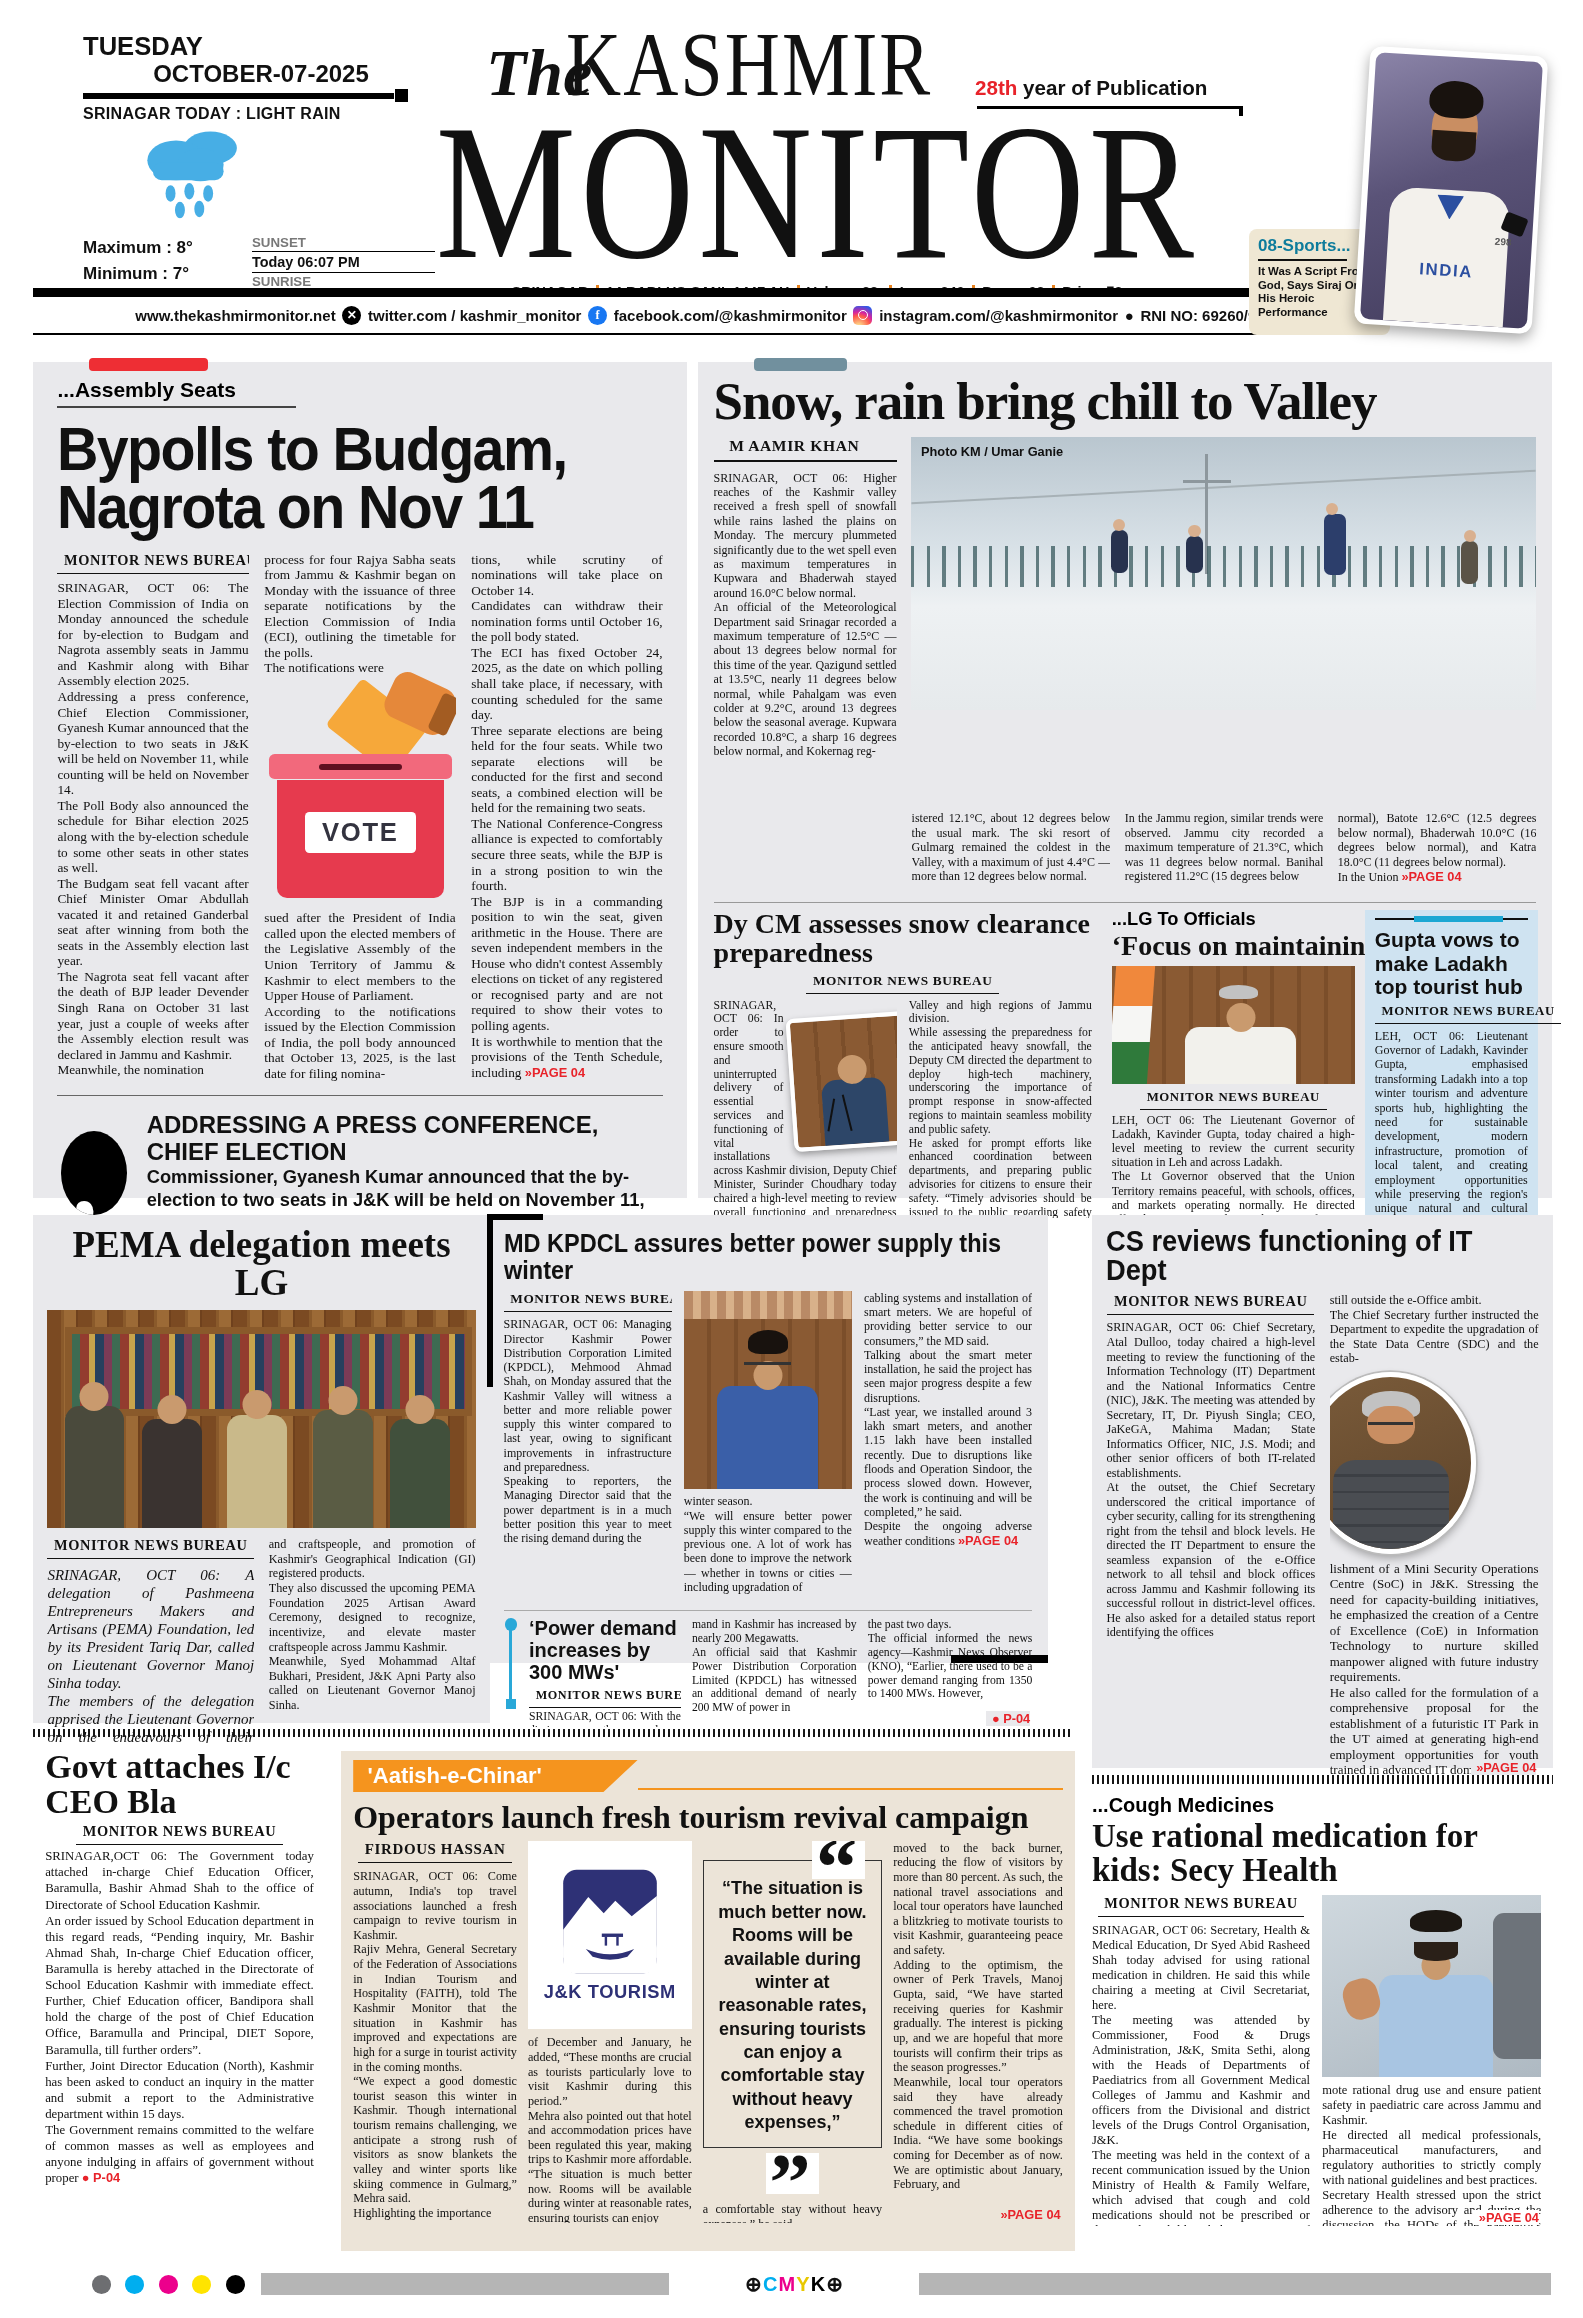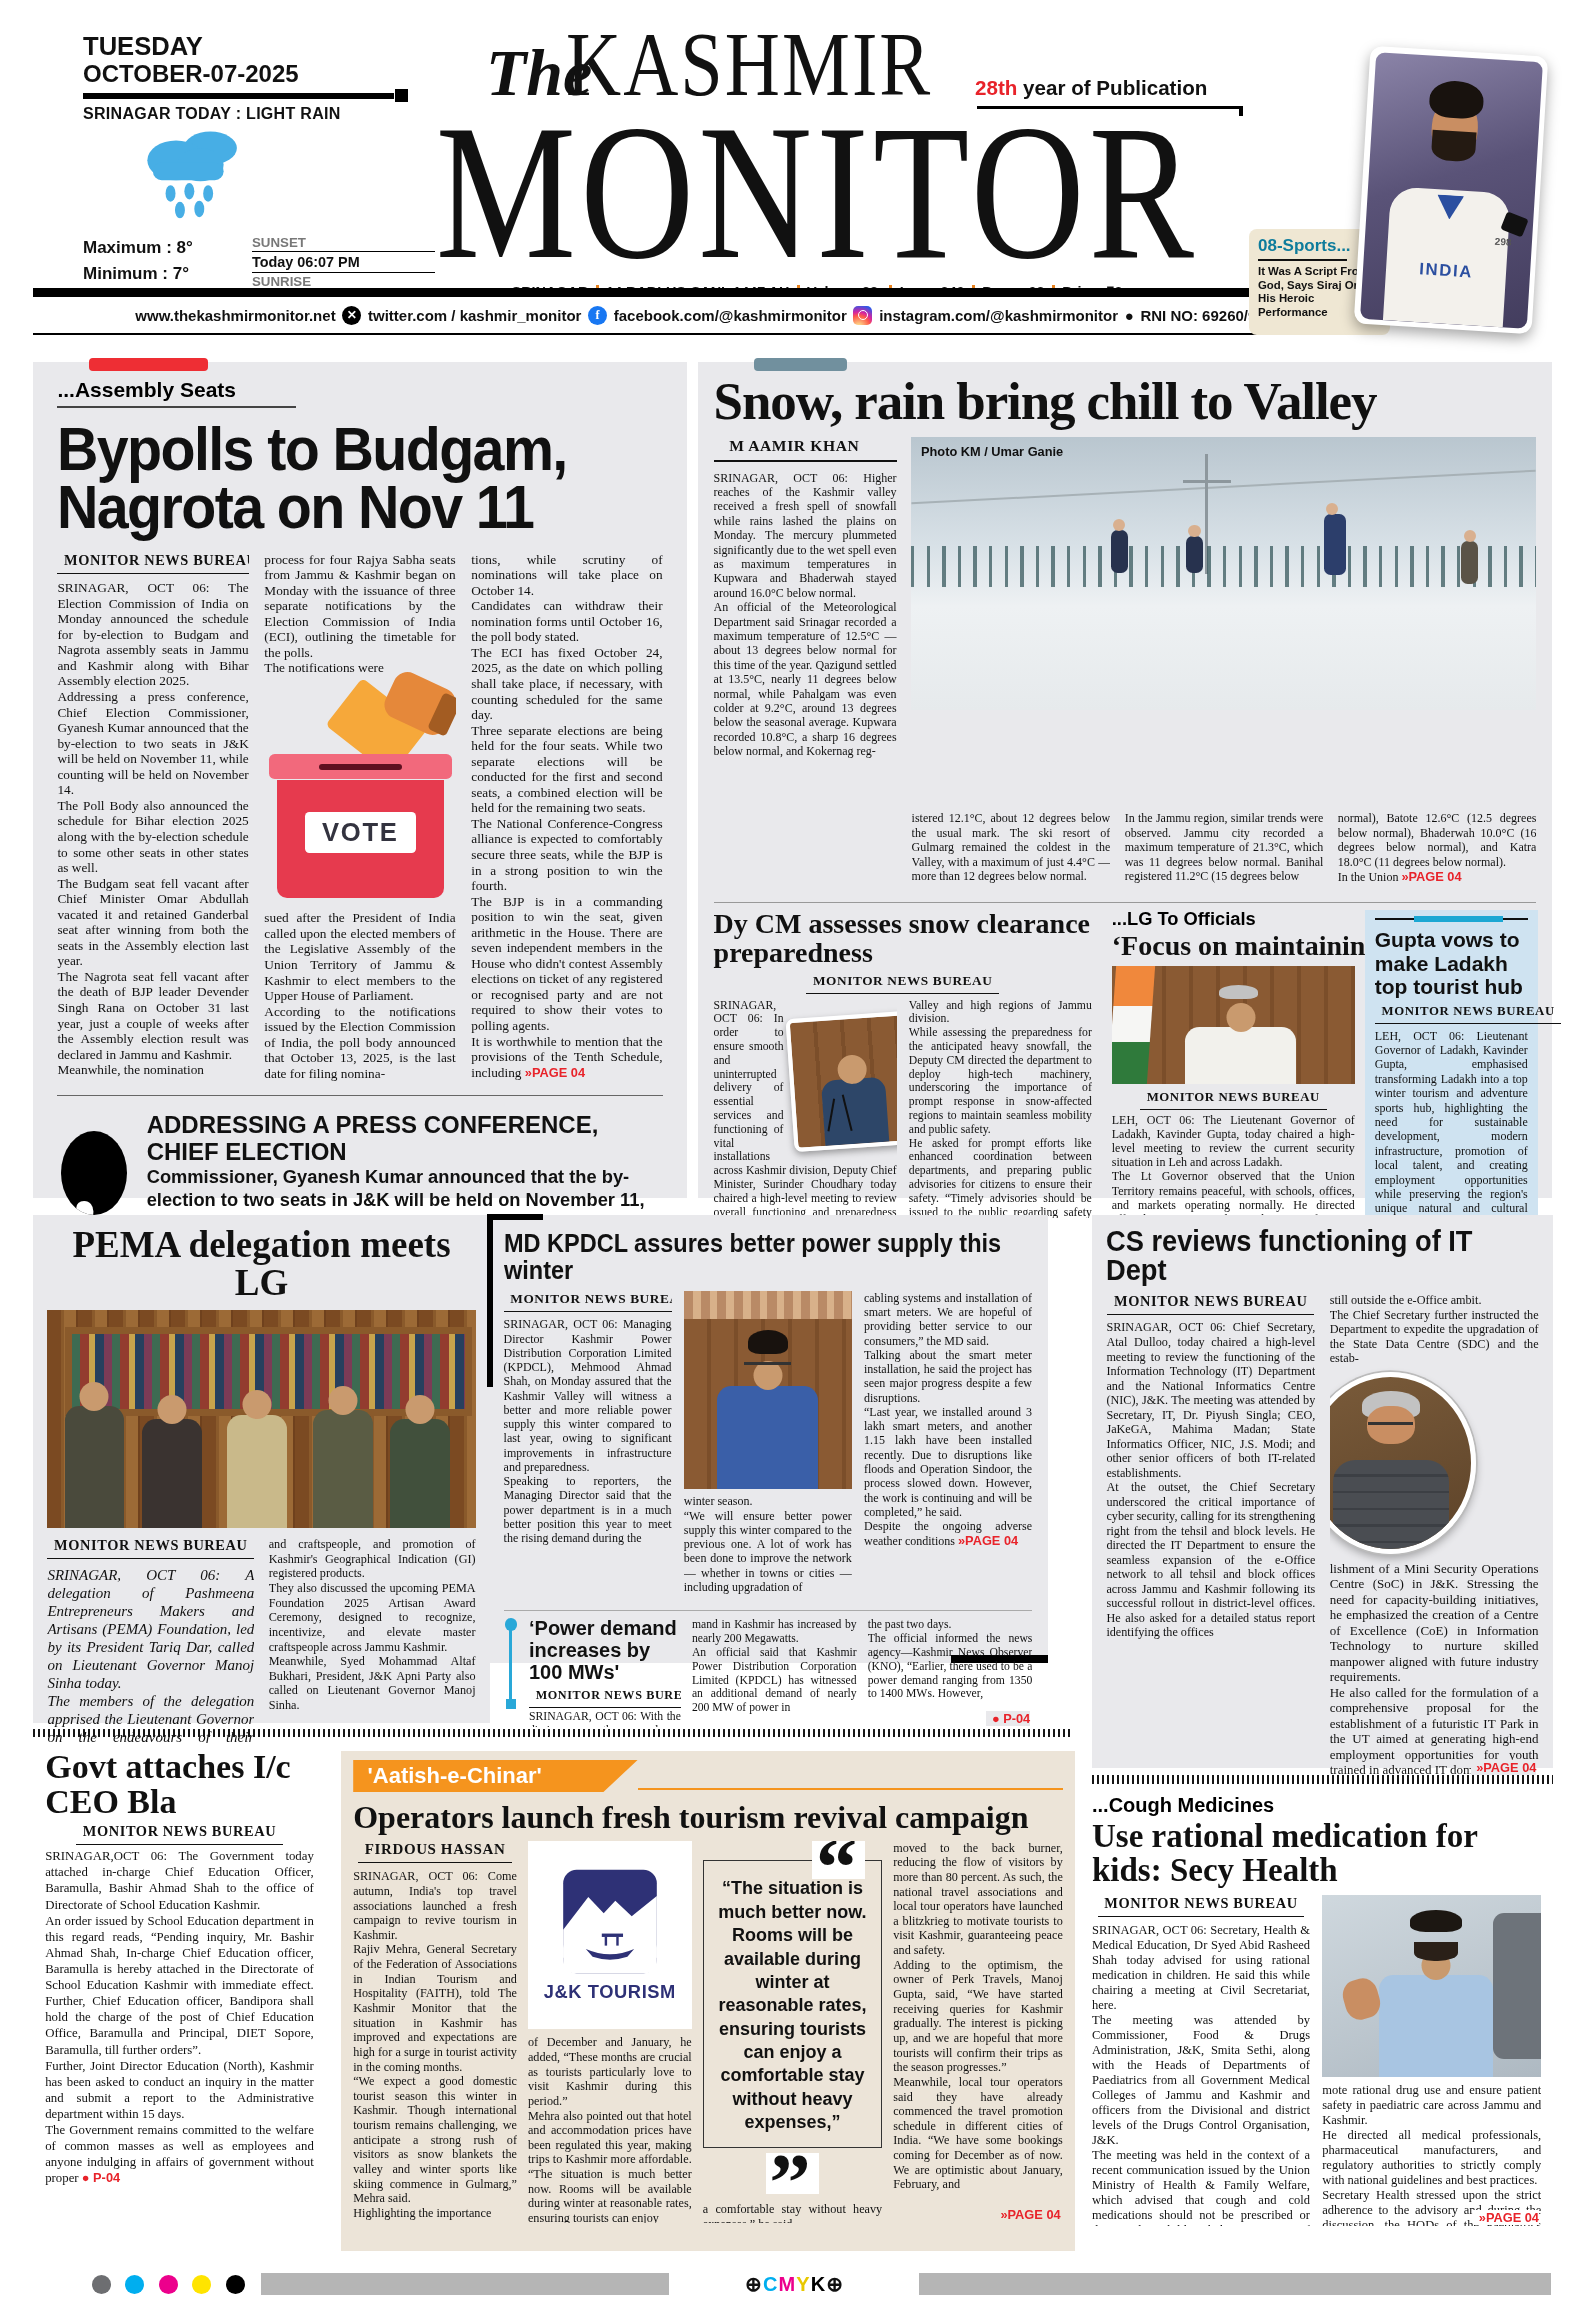--- a/index.html
+++ b/index.html
@@ -12,21 +12,21 @@
   .bt{font-family:"Liberation Serif",serif;white-space:pre-line;}
   .col{position:relative;overflow:hidden;text-align:justify;}
   .cols{display:flex;}
   .ref{color:#e8232a;font:800 12.8px "Liberation Sans",sans-serif;white-space:nowrap;}
   .abs-ref{position:absolute;right:2.2px;bottom:1.1px;padding-left:5.6px;}
   .on-gray{background:#e9e9ec;} .on-cream{background:#ece4d8;} .on-white{background:#fff;} .on-blue{background:#cfe3f1;}
   .cond{transform:scaleX(.94);transform-origin:left;}
   .tab{position:absolute;top:-3.9px;height:13.3px;border-radius:3.9px;}
   
   .w-day{font:800 25.6px/1.1 "Liberation Sans",sans-serif;}
-  .w-date{font:800 24px/1.2 "Liberation Sans",sans-serif;}
+  .w-date{font:800 24px/1.2 "Liberation Sans",sans-serif;text-align:center;}
   .w-rule{position:relative;width:311px;height:5.6px;background:#000;margin:4.4px 0 5.6px;}
   .w-rule::after{content:"";position:absolute;right:-14.4px;top:-4.4px;width:13.3px;height:13.3px;background:#000;}
   .w-fc{font:600 16px "Liberation Sans",sans-serif;letter-spacing:0.3px;}
   .w-stats{font:600 17px/1.5 "Liberation Sans",sans-serif;}
   .sun{width:183px;font-family:"Liberation Sans",sans-serif;}
   .sun .lab{color:#787878;font-weight:700;font-size:13.3px;border-bottom:1.7px solid #000;padding:1.1px 0;}
   .sun .val{font-weight:800;font-size:14.4px;border-bottom:1.7px solid #000;padding:1.7px 0;}
   .sun .val2{font-weight:800;font-size:14.4px;padding:1.7px 0;}
   .m-the{position:absolute;left:108px;top:10px;font:italic 700 66px "Liberation Serif",serif;}
   .m-kashmir{position:absolute;left:188px;top:-5.6px;font:400 83px/1 "Liberation Serif",serif;letter-spacing:2.2px;transform:scale(.92,1.1);transform-origin:left top;}
@@ -377,21 +377,21 @@
 “Last year, we installed around 3 lakh smart meters, and another 1.15 lakh have been installed recently. Due to disruptions like floods and Operation Sindoor, the process slowed down. However, the work is continuing and will be completed,” he said.
 Despite the ongoing adverse weather conditions </span><span class="ref">»PAGE 04</span>
       </div>
     </div>
     <div style="height:1.1px;background:#aaa;margin:7.8px 0;"></div>
     <div style="display:flex;gap:11px;height:109px;">
       <div class="pin">
           <i></i>
         </div>
       <div class="col" style="width:154px;">
-        <div style="font:800 20px/1.08 'Liberation Sans',sans-serif;text-align:left;">‘Power demand increases by 100 MWs'</div>
+        <div style="font:800 20px/1.08 'Liberation Sans',sans-serif;text-align:left;">‘Power demand increases by 300 MWs'</div>
         <div class="by-wrap" style="margin:4.4px 0 2.2px;"><span class="by" style="font-size:12.2px;">MONITOR NEWS BUREAU</span></div>
         <span class="bt" style="font-size:11.7px;line-height:1.18;">SRINAGAR, OCT 06: With the dip in mercury, the power de-</span>
       </div>
       <div class="col" style="width:167px;"><span class="bt" style="font-size:11.7px;line-height:1.18;">mand in Kashmir has increased by nearly 200 Megawatts.
 An official said that Kashmir Power Distribution Corporation Limited (KPDCL) has witnessed an additional demand of nearly 200 MW of power in</span></div>
       <div class="col" style="width:167px;"><span class="bt" style="font-size:11.7px;line-height:1.18;">the past two days.
 The official informed the news agency—Kashmir News Observer (KNO), “Earlier, there used to be a power demand ranging from 1350 to 1400 MWs. However, </span><span class="ref abs-ref on-gray">● P-04</span></div>
     </div>
   </section>
 

